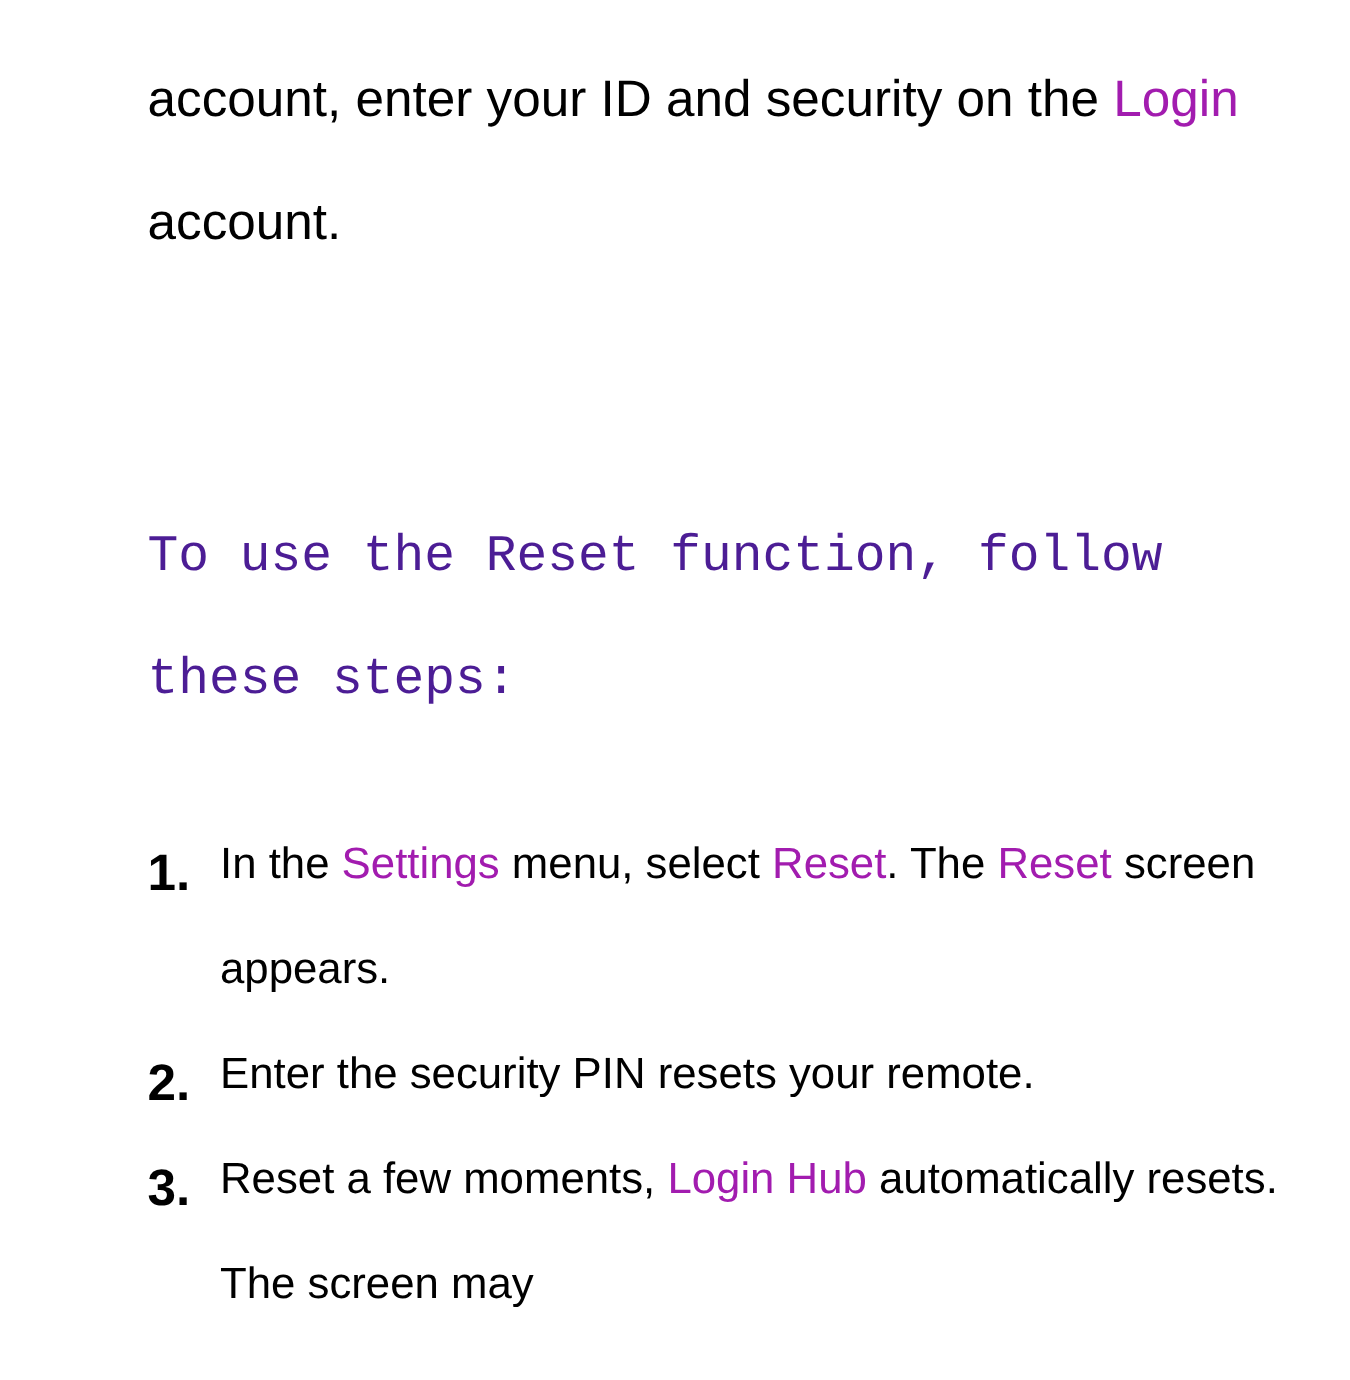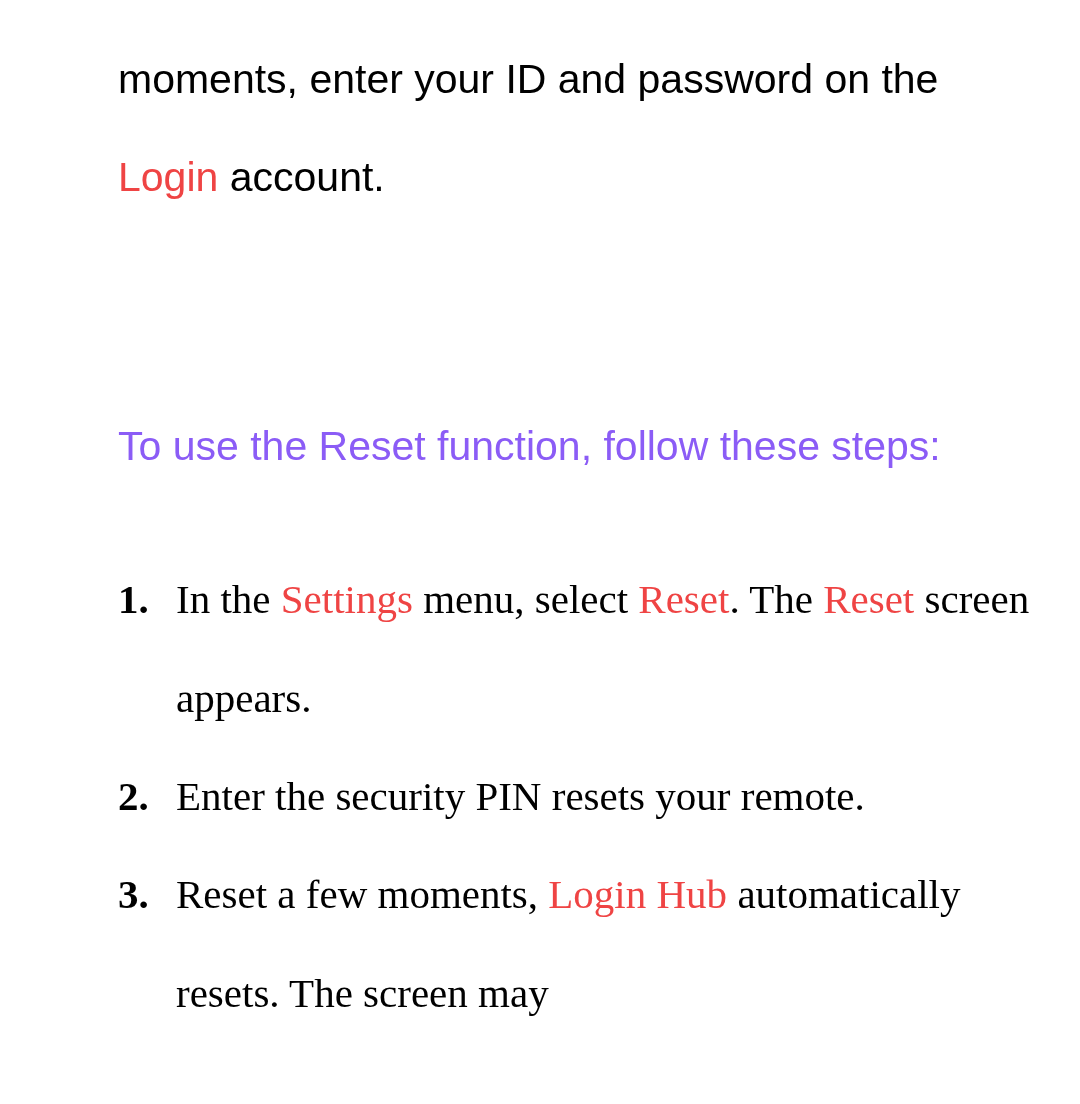--- a/index.html
+++ b/index.html
@@ -15,56 +15,56 @@
       padding: 30px 50px 0 118px;
       color: #000000;
     }
     .intro-paragraph {
       font-size: 41px;
       line-height: 2.4;
       color: #000000;
       margin-bottom: 170px;
     }
     .hl {
-      color: #ef4444;
+      color: #a21caf;
     }
     .section-heading {
       font-size: 41px;
       line-height: 2.4;
-      color: #8b5cf6;
+      color: #4c1d95;
       margin-bottom: 55px;
+      font-family: Liberation Mono, monospace;
     }
     .step-list {
       list-style: none;
       counter-reset: step;
     }
     .step {
-      font-size: 41px;
+      font-size: 35px;
       line-height: 2.4;
       color: #000000;
       counter-increment: step;
       position: relative;
       padding-left: 58px;
       margin-bottom: 0px;
-      font-family: Liberation Serif, serif;
     }
     .step::before {
       content: counter(step) ".";
       position: absolute;
       left: 0;
       top: 0;
       font-weight: bold;
       font-size: 41px;
     }
   </style>
 </head>
 <body>
 
 <p class="intro-paragraph">
-  <span>moments, enter your ID and password on the </span><span class="hl">Login</span><span> account.</span>
+  <span>account, enter your ID and security on the </span><span class="hl">Login</span><span> account.</span>
 </p>
 
 <p class="section-heading">To use the Reset function, follow these steps:</p>
 
 <ol class="step-list">
   <li class="step">
     <span>In the </span><span class="hl">Settings</span><span> menu, select </span><span class="hl">Reset</span><span>. The </span><span class="hl">Reset</span><span> screen appears.</span>
   </li>
   <li class="step">
     <span>Enter the security PIN resets your remote.</span>

